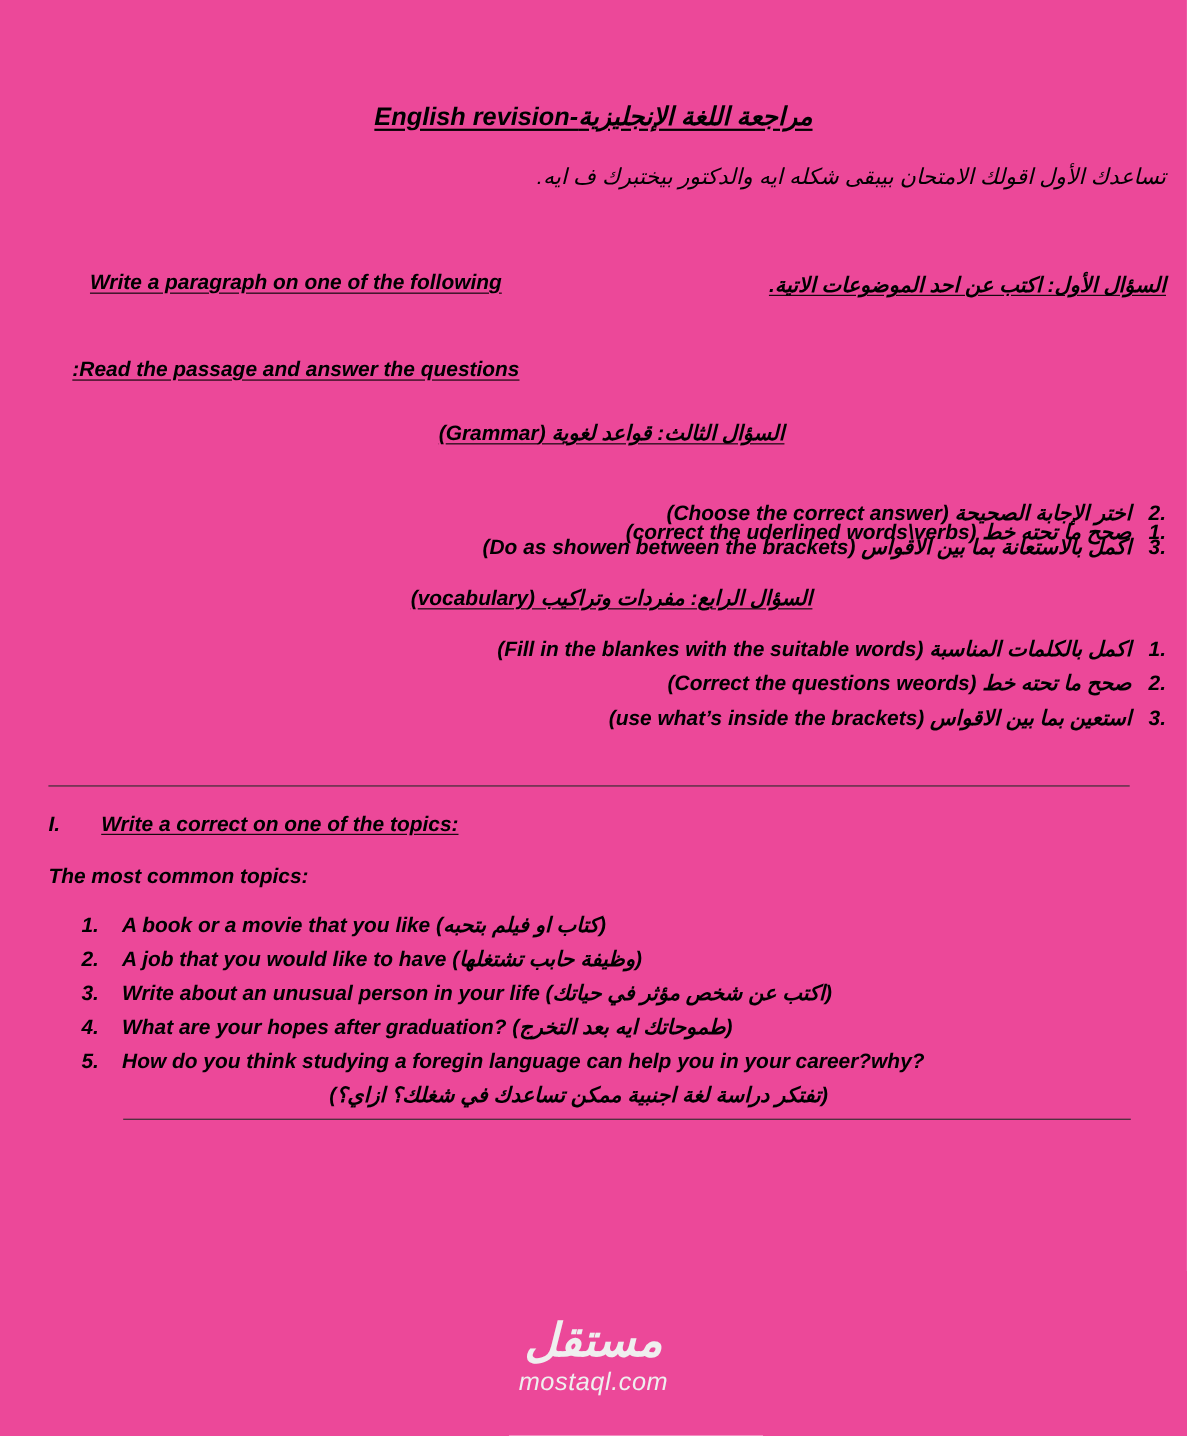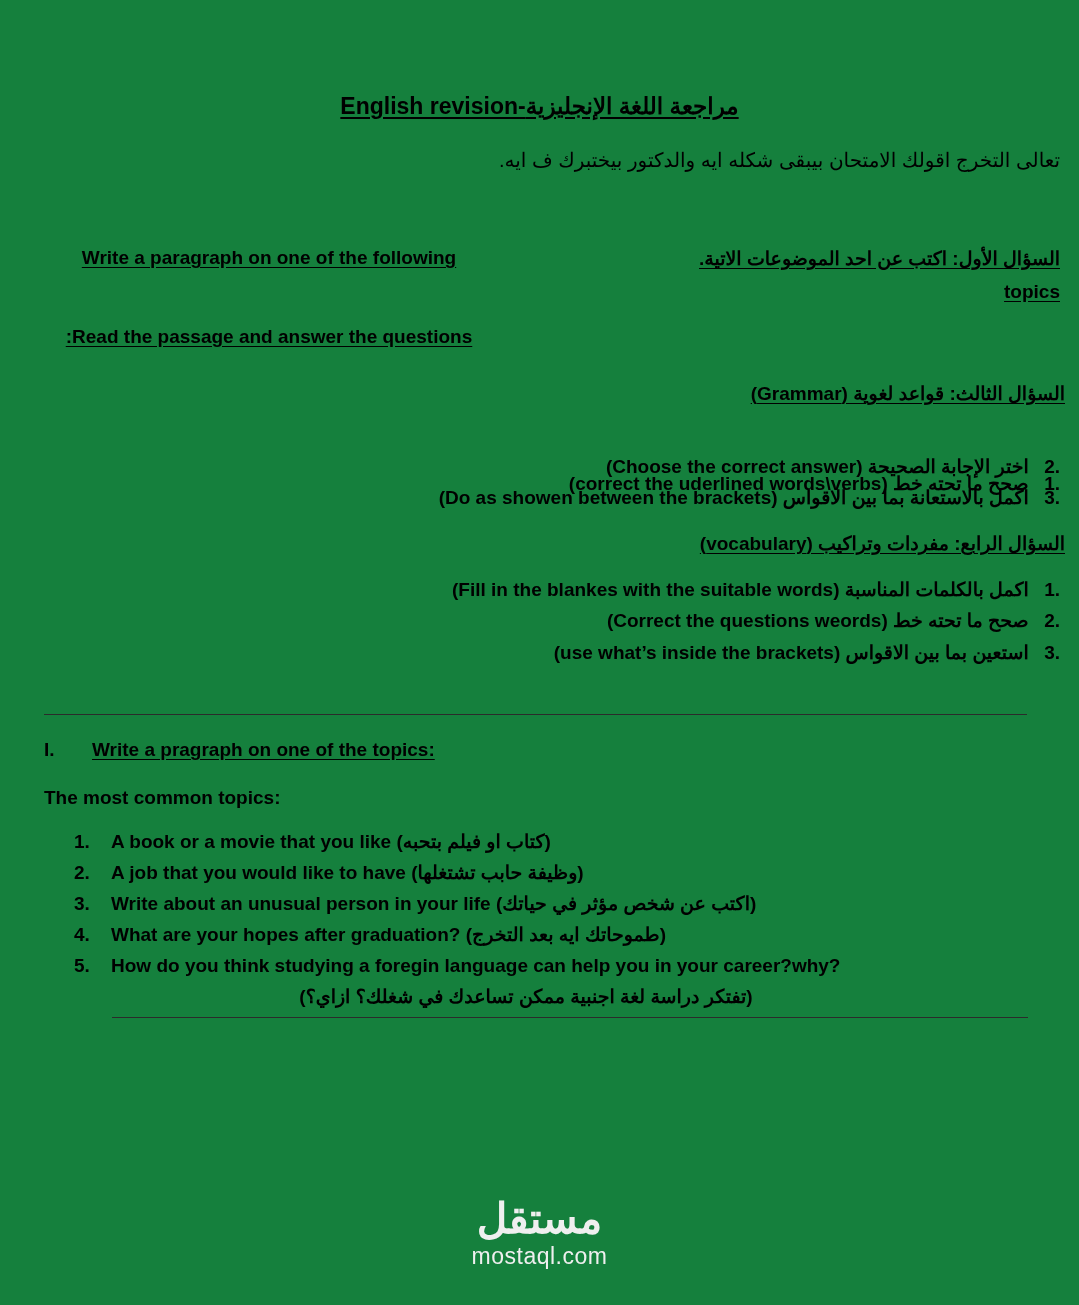--- a/index.html
+++ b/index.html
@@ -13,21 +13,22 @@
     position: relative;
     font-family: "Liberation Sans", sans-serif;
     color: #000000;
     overflow: hidden;
   }
 
   .page {
     position: relative;
     width: 1079px;
     height: 1305px;
-    background: #15803d;
+    background: #ec4899;
+    font-style: italic;
   }
 
   
   .doc-title {
     position: absolute;
     top: 93px;
     left: 0;
     width: 1079px;
     text-align: center;
     font-size: 23px;
@@ -92,23 +93,23 @@
     text-underline-offset: 3px;
   }
 
   .row-q1  { top: 247px; }
   .row-q1b { top: 281px; }
   .row-q2  { top: 326px; }
 
   
   .sec-head {
     position: absolute;
-    right: 14px;
+    right: 3px;
     width: 1040px;
-    text-align: right;
+    text-align: center;
     direction: rtl;
     font-size: 19px;
     font-weight: bold;
   }
   .sec-head span.u {
     text-decoration: underline;
     text-underline-offset: 3px;
   }
   .head-grammar { top: 382px; }
   .head-vocab   { top: 532px; }
@@ -234,29 +235,26 @@
 </style>
 </head>
 <body>
 
 <div class="page">
 
   <div class="doc-title">
     <span class="u"><span>English revision-</span><span>مراجعة اللغة الإنجليزية</span></span>
   </div>
 
-  <div class="intro-line intro-1">تعالى التخرج اقولك الامتحان بيبقى شكله ايه والدكتور بيختبرك ف ايه.</div>
+  <div class="intro-line intro-1">تساعدك الأول اقولك الامتحان بيبقى شكله ايه والدكتور بيختبرك ف ايه.</div>
 
   <div class="qrow row-q1">
     <div class="q-en">Write a paragraph on one of the following</div>
     <div class="q-ar">السؤال الأول: اكتب عن احد الموضوعات الاتية.</div>
   </div>
-  <div class="qrow row-q1b">
-    <div class="q-ar-wrap">topics</div>
-  </div>
 
   <div class="qrow row-q2">
     <div class="q-en">:Read the passage and answer the questions</div>
   </div>
 
   <div class="sec-head head-grammar">
     <span class="u">السؤال الثالث: قواعد لغوية (Grammar)</span>
   </div>
   <div class="sub-item g1">
     <span class="num">.1</span>
@@ -283,21 +281,21 @@
     <span>صحح ما تحته خط  (Correct the questions weords)</span>
   </div>
   <div class="sub-item v3">
     <span class="num">.3</span>
     <span>استعين بما بين الاقواس (use what’s inside the brackets)</span>
   </div>
 
   <div class="hr hr-top"></div>
 
   <div class="roman-row">
-    <span class="roman-num">I.</span><span class="roman-text">Write a pragraph on one of the topics:</span>
+    <span class="roman-num">I.</span><span class="roman-text">Write a correct on one of the topics:</span>
   </div>
 
   <div class="common-topics">The most common topics:</div>
 
   <div class="topics">
 
     <div class="topic-item">
       <span class="t-num">1.</span>
       <span>A book or a movie that you like </span><span class="topic-ar">(كتاب او فيلم بتحبه)</span>
     </div>

